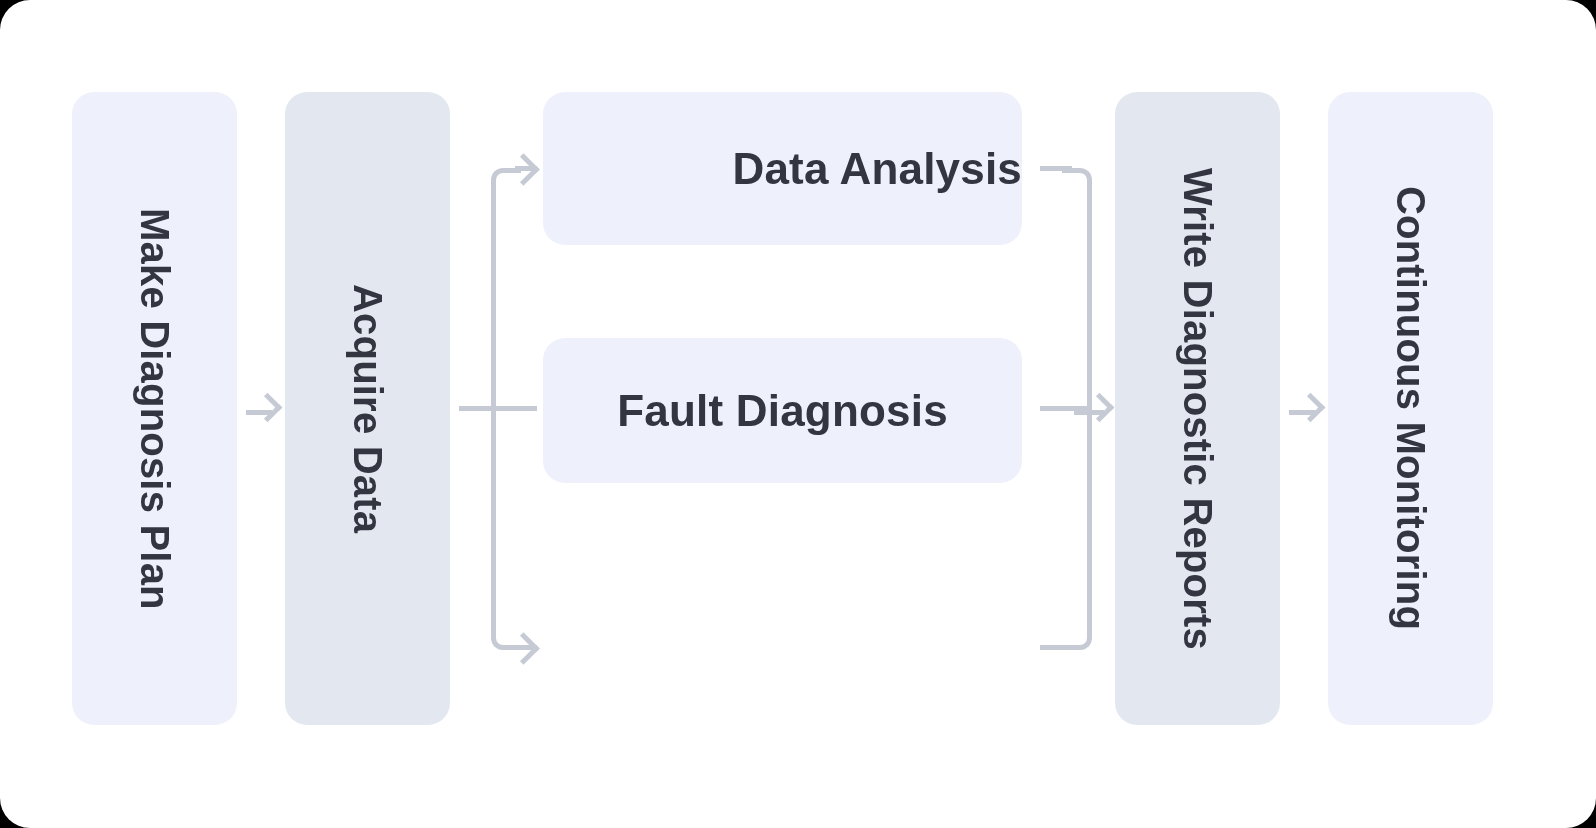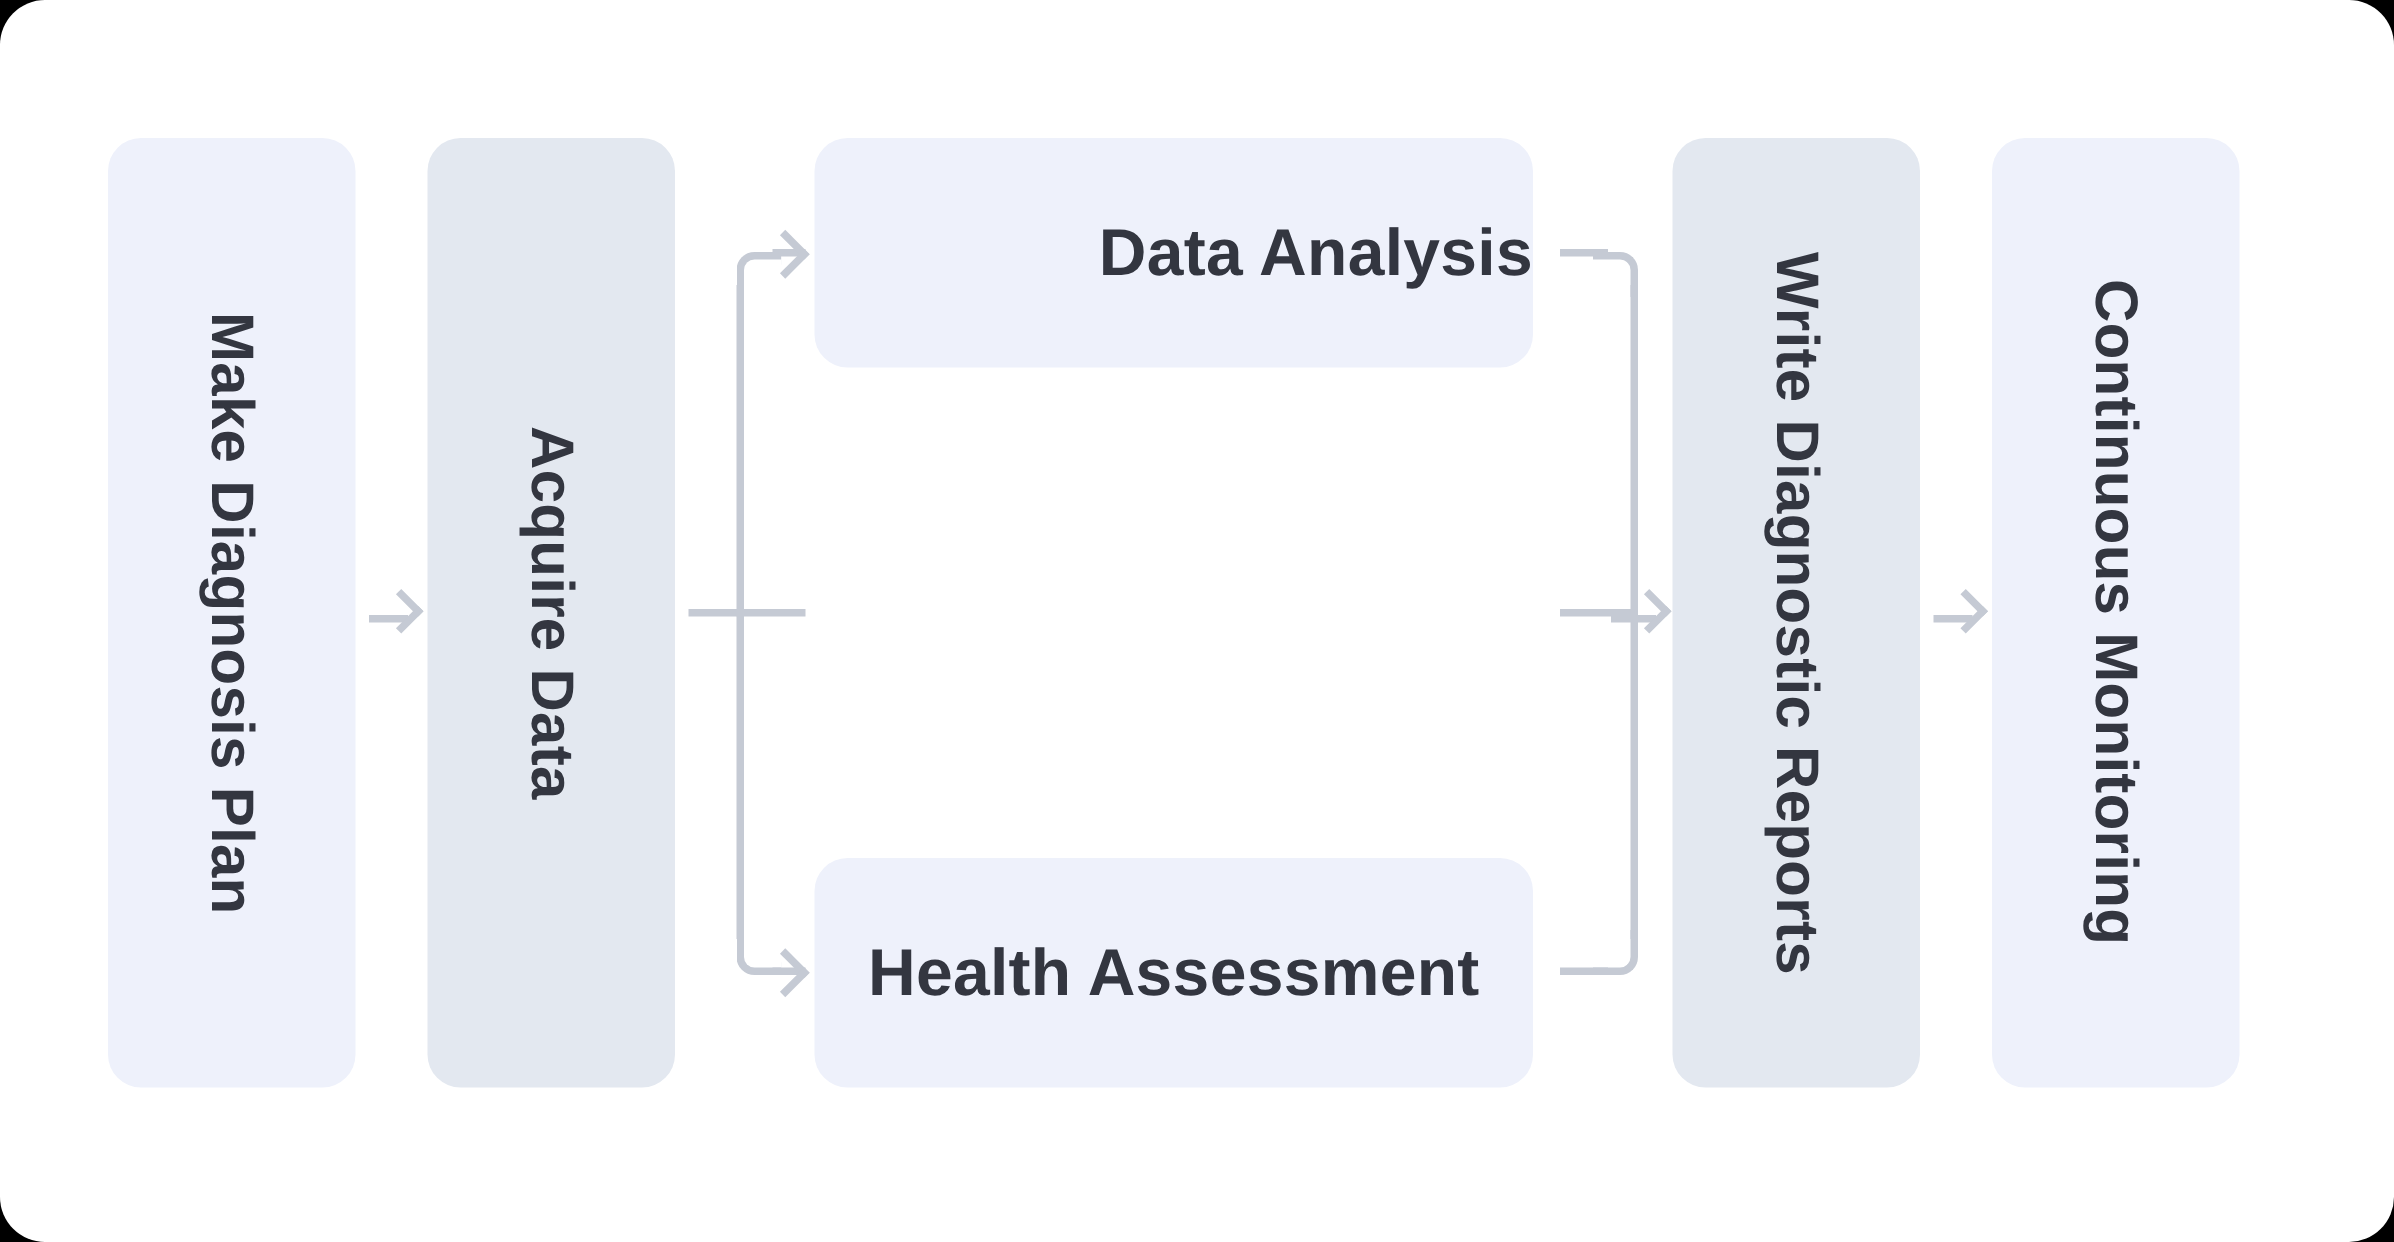--- a/index.html
+++ b/index.html
@@ -109,24 +109,24 @@
 
   <div class="conn-corner" style="left:491px; top:620px; width:30px; height:30px;
               border-bottom-width:5px; border-left-width:5px; border-bottom-left-radius:12px;"></div>
   <div class="conn-line conn-h" style="left:515px; top:645px; width:22px;"></div>
   <div class="arrow-head" style="left:512px; top:637px; width:18px; height:18px;"></div>
 
   <div class="node light horizontal" style="left:543px; top:92px; width:479px; height:153px;justify-content:flex-end;">
     <span class="node-label">Data Analysis</span>
   </div>
 
+  <div class="node light horizontal" style="left:543px; top:338px; width:479px; height:145px;">
+    <span class="node-label">Fault Diagnosis</span>
+  </div>
 
-  <div class="node light horizontal" style="left:543px; top:572px; width:479px; height:153px;">
-    <span class="node-label">Health Assessment</span>
-  </div>
 
   <div class="conn-line conn-h" style="left:1040px; top:166px; width:32px;"></div>
   <div class="conn-corner" style="left:1062px; top:168px; width:30px; height:30px;
               border-top-width:5px; border-right-width:5px; border-top-right-radius:12px;"></div>
 
   <div class="conn-line conn-v" style="left:1087px; top:190px; height:436px;"></div>
 
   <div class="conn-line conn-h" style="left:1040px; top:406px; width:50px;"></div>
 
   <div class="conn-line conn-h" style="left:1040px; top:645px; width:32px;"></div>

